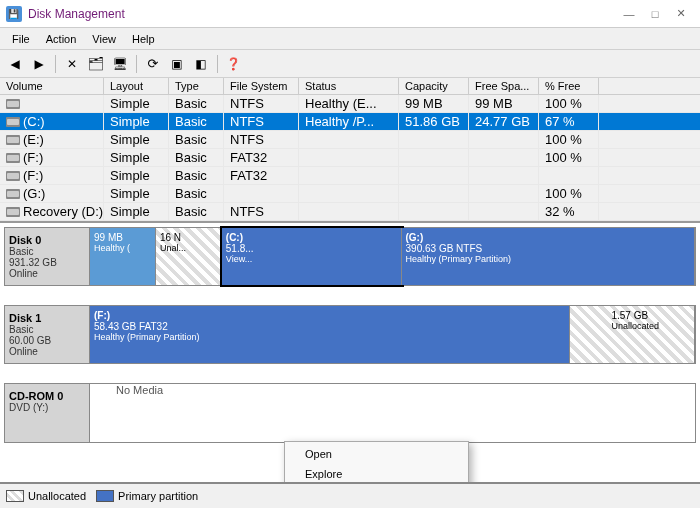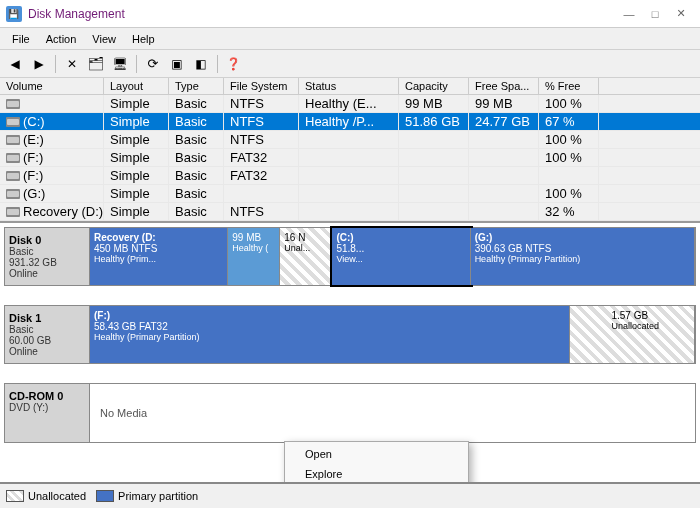--- a/index.html
+++ b/index.html
@@ -206,25 +206,20 @@
   <div class="disk-area" style="position:relative;">
 
     <div class="disk-group">
       <div class="disk-label">
         <span class="disk-label-title">Disk 0</span>
         <span class="disk-label-sub">Basic</span>
         <span class="disk-label-sub">931.32 GB</span>
         <span class="disk-label-status">Online</span>
       </div>
       <div class="disk-partitions">
-        <div class="partition primary" style="flex:3;">
-          <span class="partition-name">Recovery (D:</span>
-          <span class="partition-size">450 MB NTFS</span>
-          <span class="partition-info">Healthy (Prim...</span>
-        </div>
         <div class="partition system" style="flex:1;">
           <span class="partition-size">99 MB</span>
           <span class="partition-info">Healthy (</span>
         </div>
         <div class="partition unalloc" style="flex:1;">
           <span class="partition-size">16 N</span>
           <span class="partition-info">Unal...</span>
         </div>
         <div class="partition primary selected-part" style="flex:3;">
           <span class="partition-name">(C:)</span>
@@ -257,21 +252,21 @@
           <span class="partition-info">Unallocated</span>
         </div>
       </div>
     </div>
 
     <div class="disk-group" style="height:60px;">
       <div class="disk-label">
         <span class="disk-label-title">CD-ROM 0</span>
         <span class="disk-label-sub">DVD (Y:)</span>
       </div>
-      <div class="disk-partitions" style="align-items:center; padding-left:10px;">
+      <div class="disk-partitions" style="padding-left:26px;">
         <span style="font-size:11px; color:#555;">No Media</span>
       </div>
     </div>
 
     <div class="context-menu">
       <div class="ctx-item">Open</div>
       <div class="ctx-item">Explore</div>
       <div class="ctx-sep"></div>
       <div class="ctx-item disabled">Mark Partition as Active</div>
 

